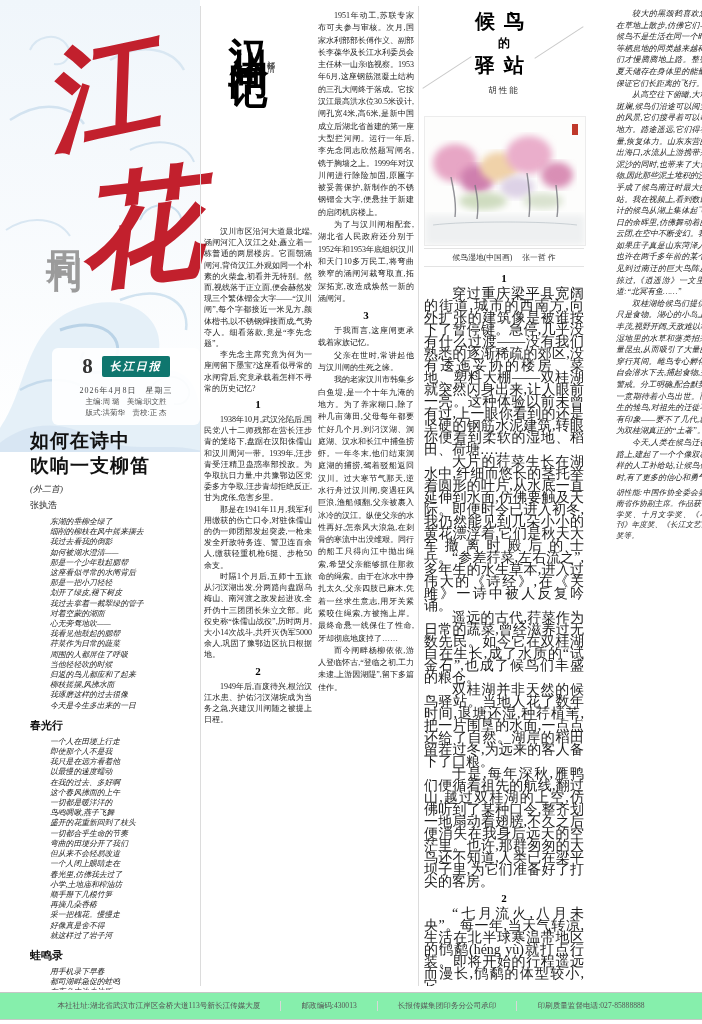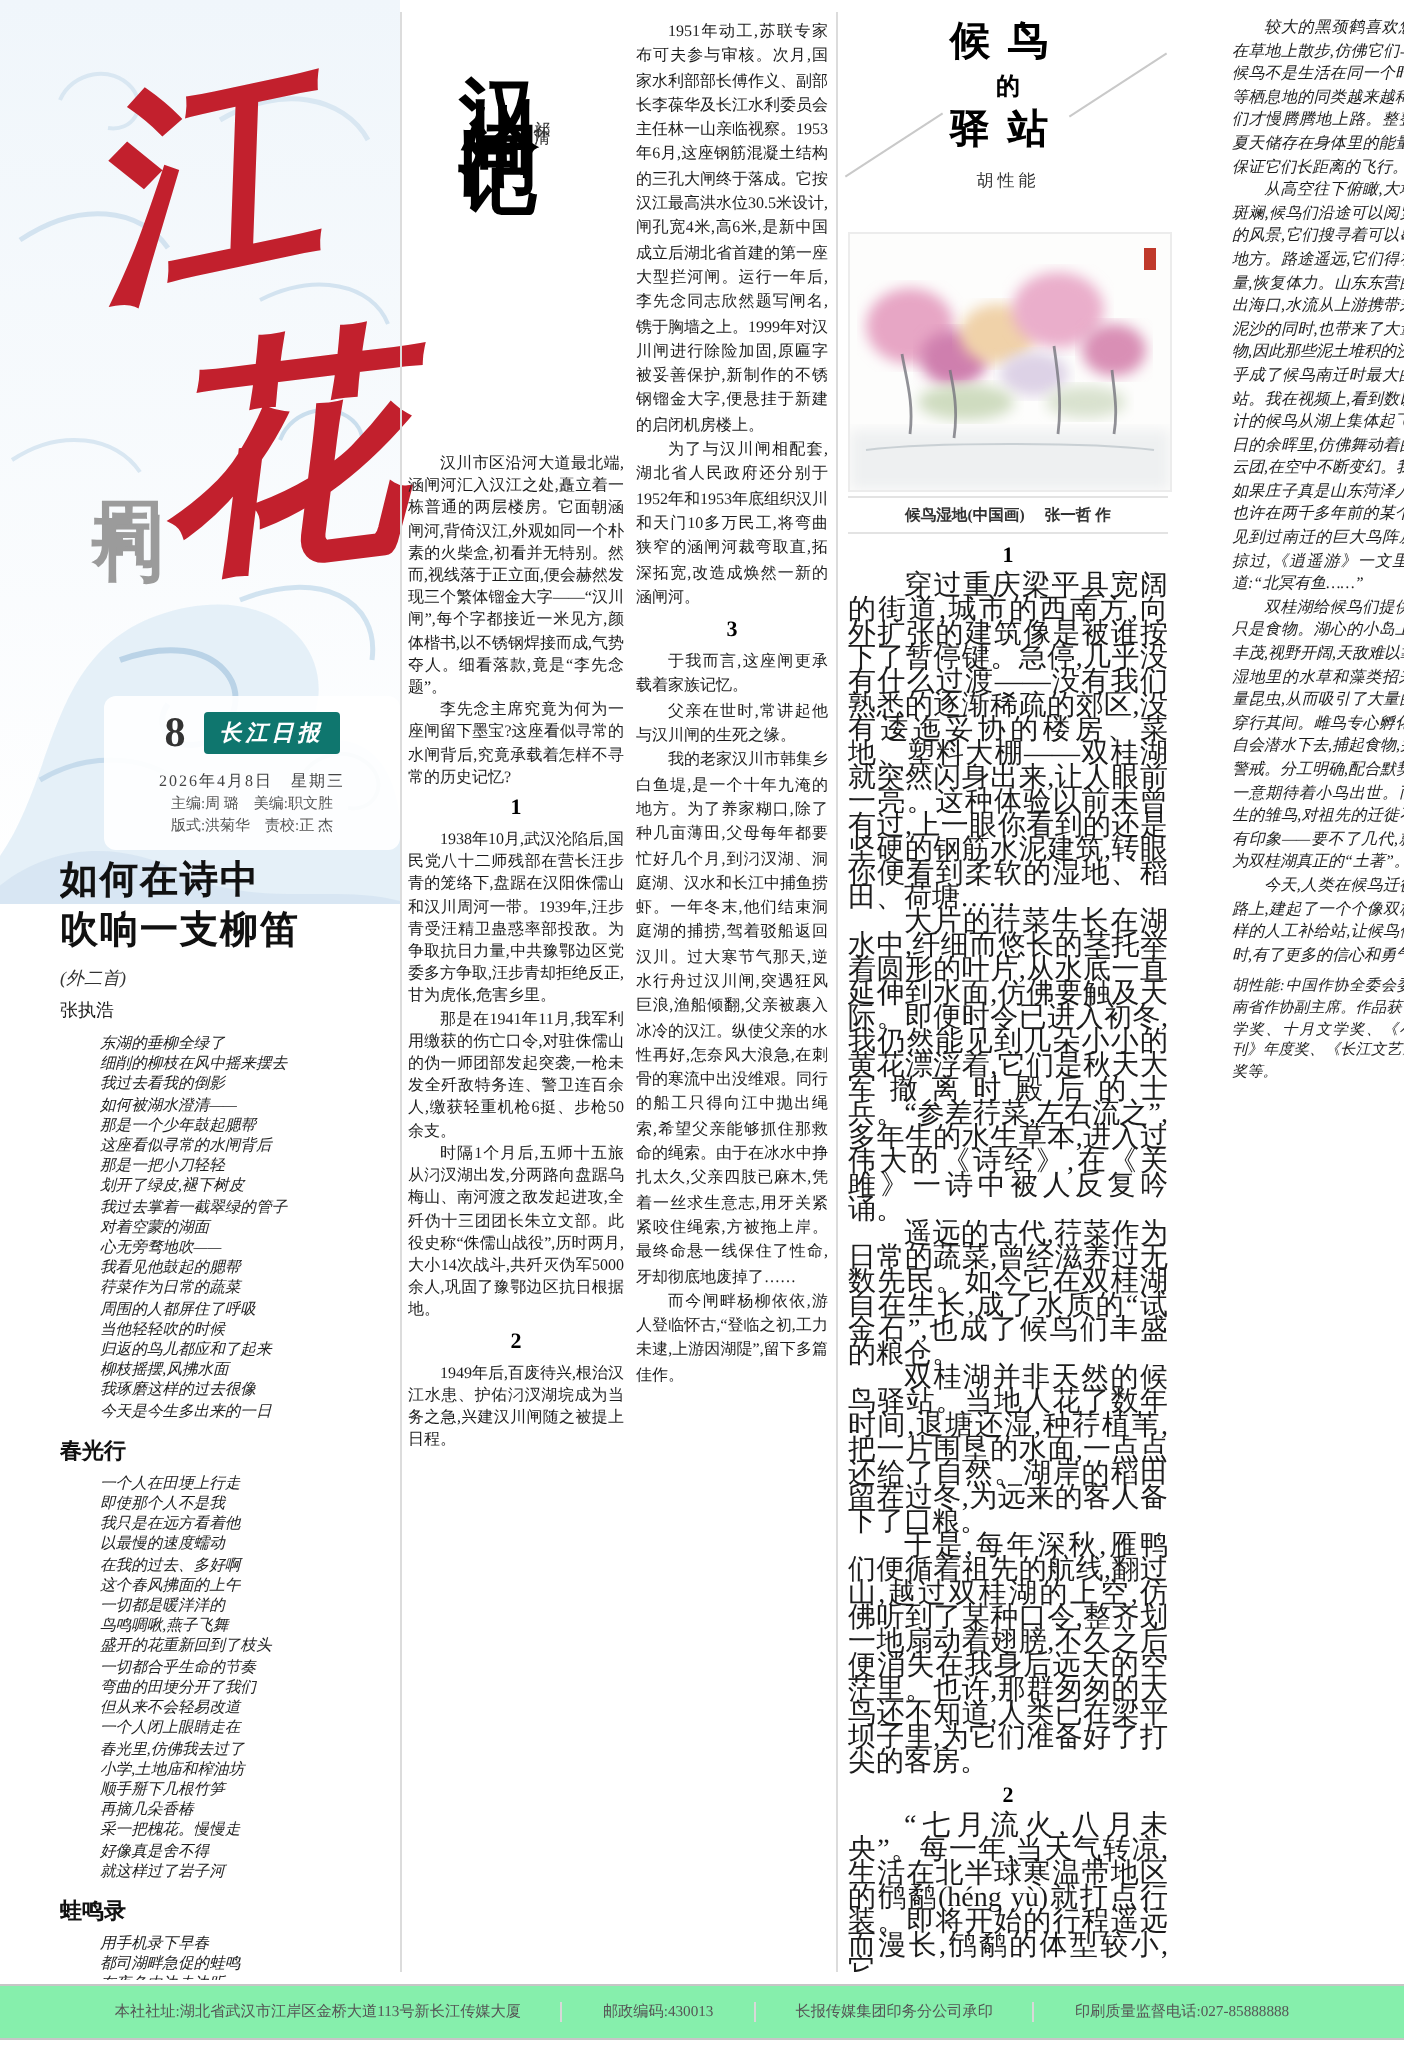--- a/index.html
+++ b/index.html
@@ -55,21 +55,21 @@
   .bird-de{font-family:"Liberation Sans", sans-serif;font-weight:bold;font-size:12px;
            line-height:18px;color:#000;}
   .bird-author{font-size:8.5px;color:#333;margin-top:7px;letter-spacing:2px;}
   .slash{position:absolute;height:1px;background:#c9c9c9;width:58px;}
   .slash1{right:-4px;top:34px;transform:rotate(-33deg);}
   .slash2{left:-6px;top:64px;transform:rotate(-33deg);}
   .painting{position:absolute;left:424px;top:116px;width:160px;height:128px;
             border:1px solid #ececec;background:#fdfcfb;}
   .caption{position:absolute;left:424px;top:248px;width:160px;border-top:1px solid #e3e3e3;
            border-bottom:1px solid #e3e3e3;padding:3px 0;display:flex;justify-content:center;
-           gap:10px;font-size:7.8px;font-weight:bold;color:#333;}
+           gap:10px;font-size:7.8px;font-weight:normal;color:#333;}
   .colC{left:424px;top:268px;width:160px;height:718px;}
   .colC .p{font-size:14px;line-height:12px;}
   .colD{left:616px;top:8px;width:108px;height:978px;font-style:italic;}
   .colD .p{line-height:11.6px;}
   
   .footer{position:absolute;left:0;top:992px;width:702px;height:26px;background:#86efac;
           border-top:1px solid #c6c6c6;border-bottom:1px solid #c6c6c6;
           display:flex;align-items:center;justify-content:center;}
   .footer span{font-size:7.6px;color:#555;padding:0 20px;border-left:1px solid #d8d8d8;
                white-space:nowrap;}

